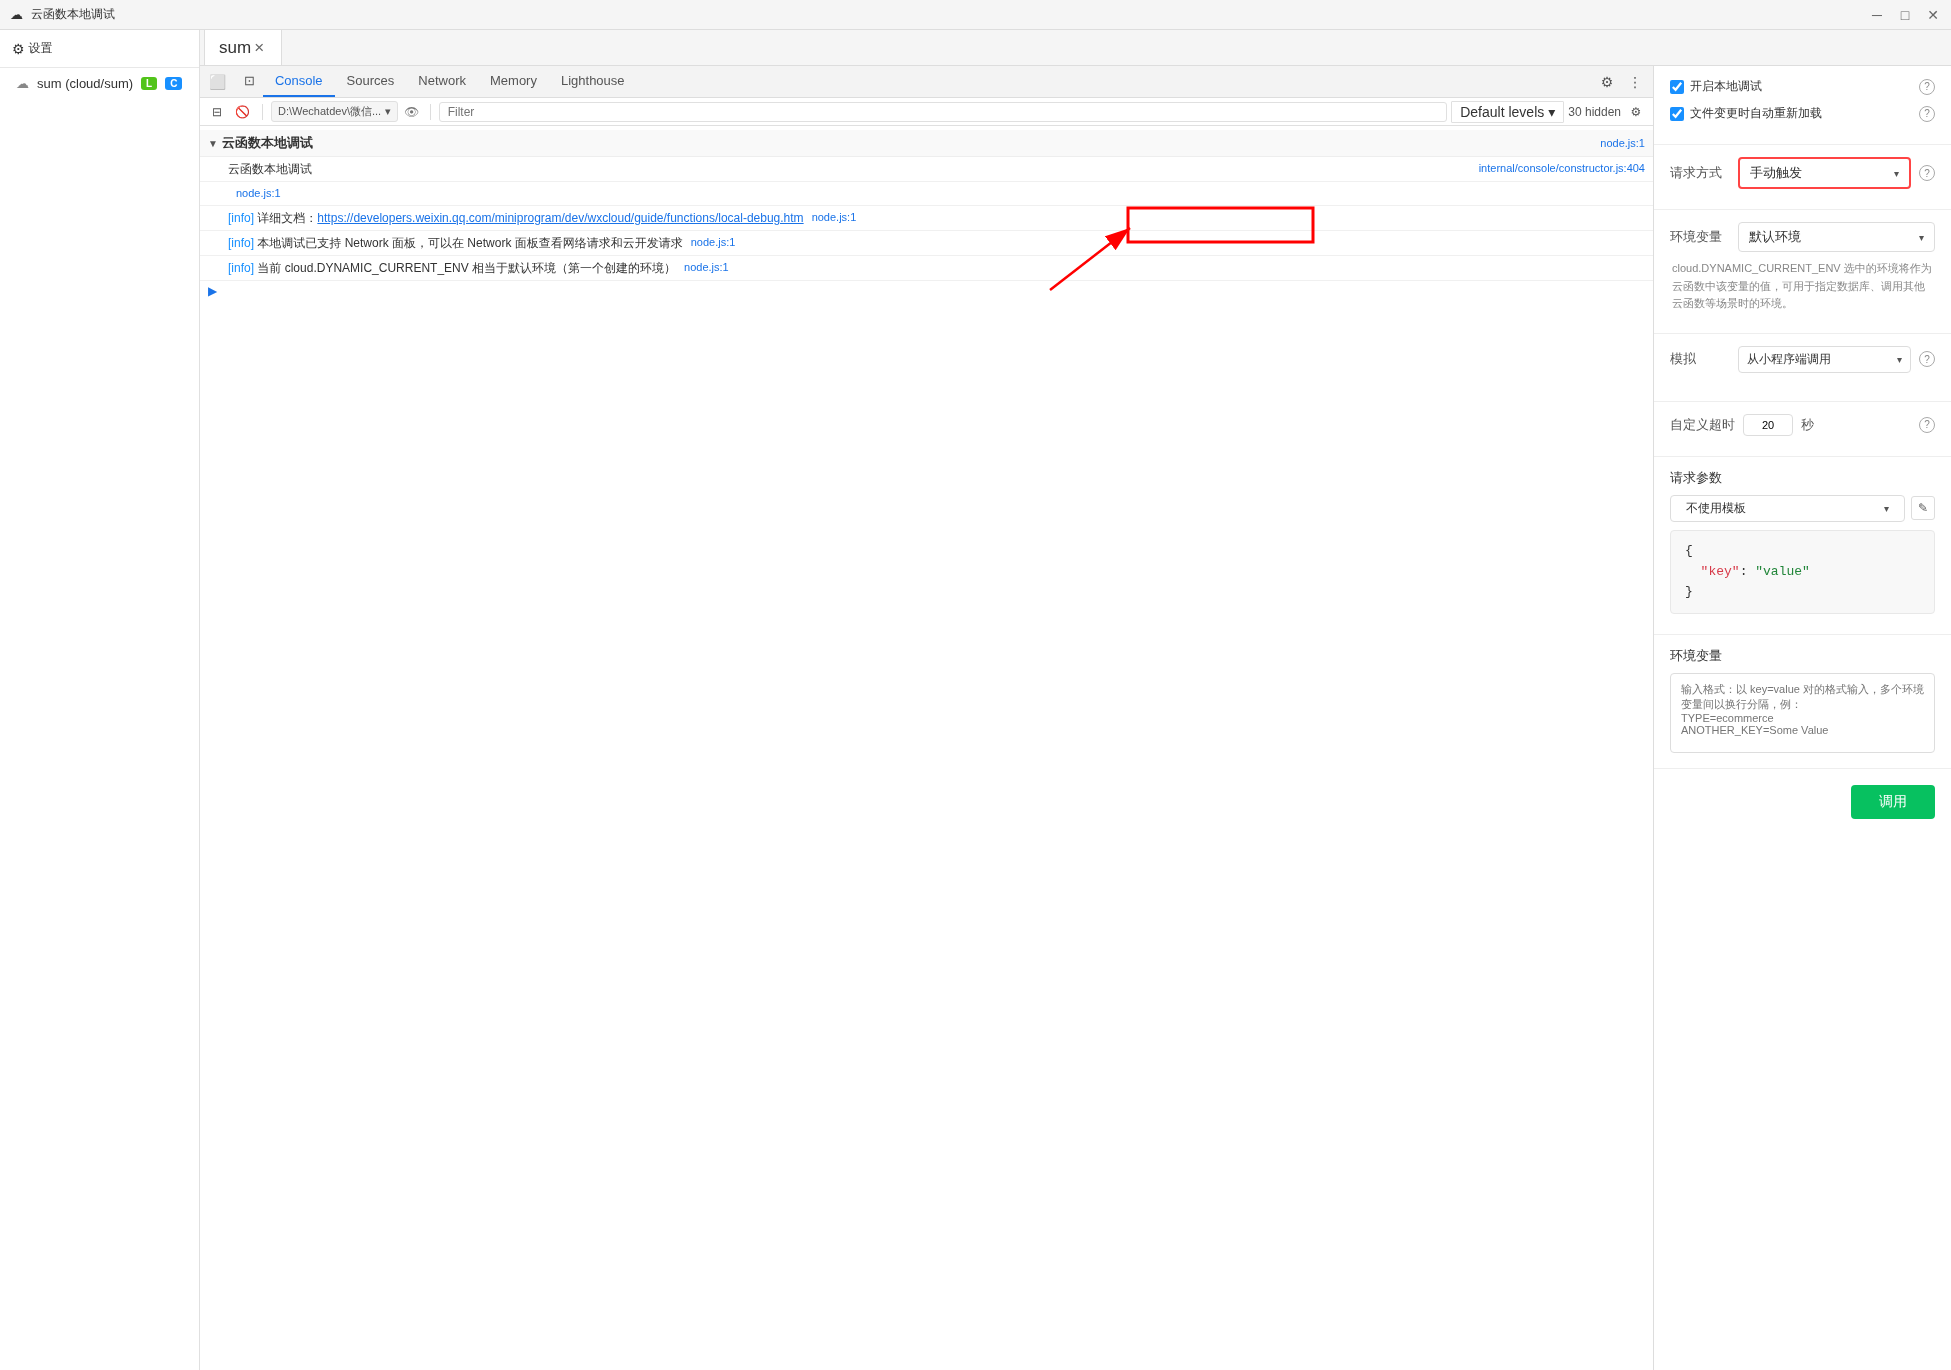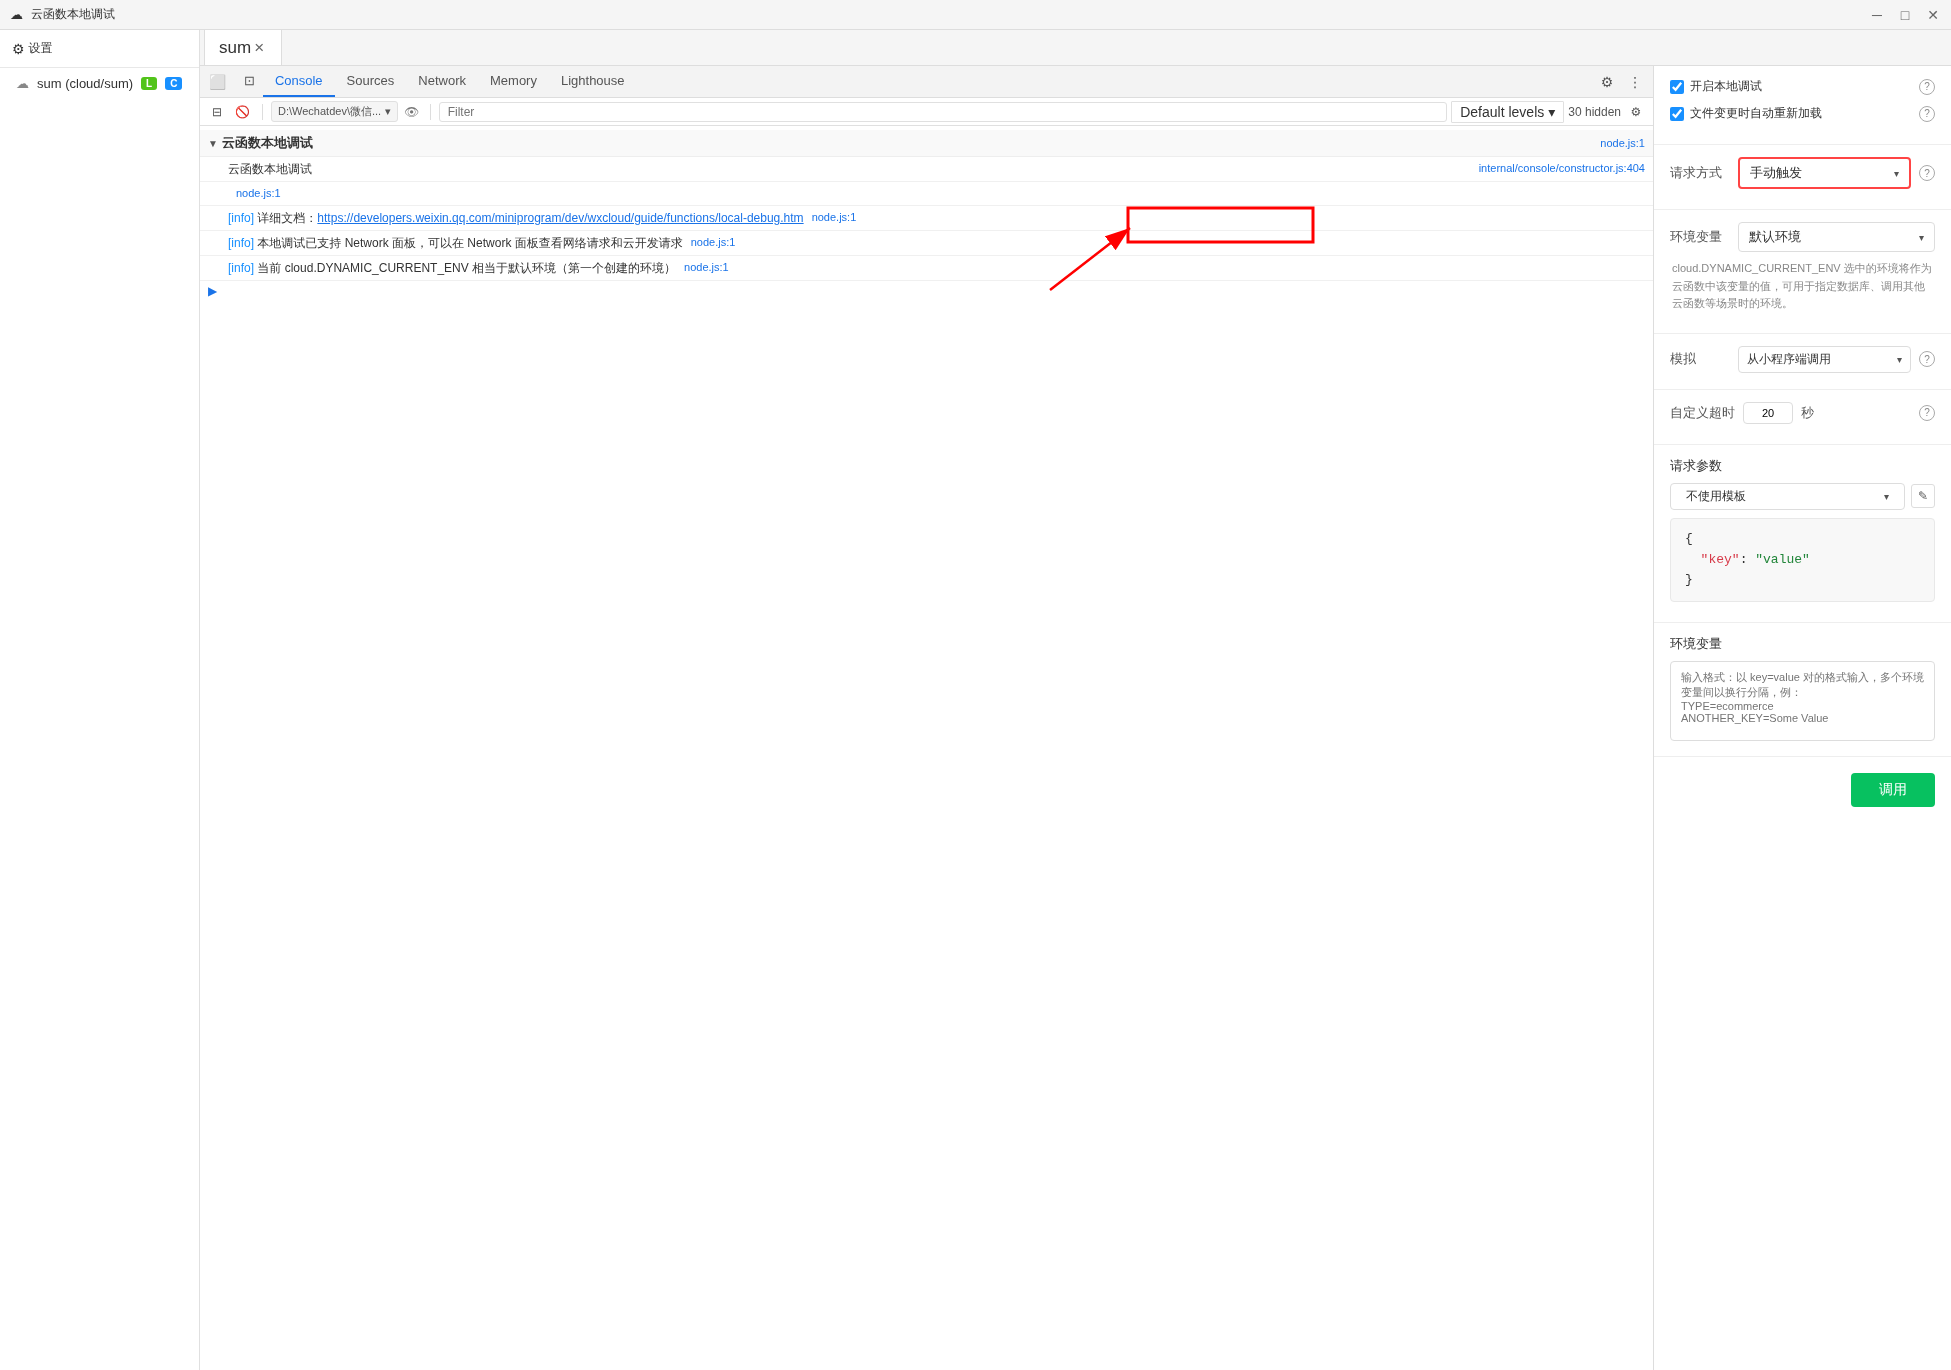--- a/index.html
+++ b/index.html
@@ -81,21 +81,21 @@
     .right-row-full { display: flex; align-items: center; gap: 8px; margin-bottom: 8px; }
     .field-label { font-size: 13px; color: #555; min-width: 60px; }
     
     
     .dropdown-highlight { flex: 1; display: flex; align-items: center; justify-content: space-between; padding: 5px 10px; border: 2px solid #ff4444; border-radius: 4px; background: #fff; cursor: pointer; font-size: 13px; }
     .dropdown-normal { flex: 1; display: flex; align-items: center; justify-content: space-between; padding: 5px 10px; border: 1px solid #ddd; border-radius: 4px; background: #fff; cursor: pointer; font-size: 13px; }
     .dropdown-arrow { color: #555; font-size: 10px; }
 
     .env-desc { font-size: 11px; color: #888; line-height: 1.6; margin-bottom: 8px; padding: 0 2px; }
 
-    .sim-row { display: flex; align-items: center; gap: 8px; margin-bottom: 4px; }
+    .sim-row { display: flex; align-items: center; gap: 8px; margin-bottom: 16px; }
     .sim-dropdown { display: flex; align-items: center; justify-content: space-between; padding: 4px 8px; border: 1px solid #ddd; border-radius: 4px; background: #fff; cursor: pointer; font-size: 12px; flex: 1; }
 
     .timeout-row { display: flex; align-items: center; gap: 8px; margin-bottom: 8px; }
     .timeout-input { width: 50px; padding: 4px 8px; border: 1px solid #ddd; border-radius: 4px; font-size: 11px; text-align: center; }
     .timeout-unit { font-size: 13px; color: #555; }
 
     .params-section { padding: 12px 16px; border-bottom: 1px solid #eee; }
     .params-header { font-size: 13px; color: #333; margin-bottom: 8px; }
     .params-row { display: flex; align-items: center; gap: 6px; margin-bottom: 8px; }
     .params-dropdown { flex: 1; display: flex; align-items: center; justify-content: space-between; padding: 4px 15px; border: 1px solid #ddd; border-radius: 4px; background: #fff; cursor: pointer; font-size: 12px; }

